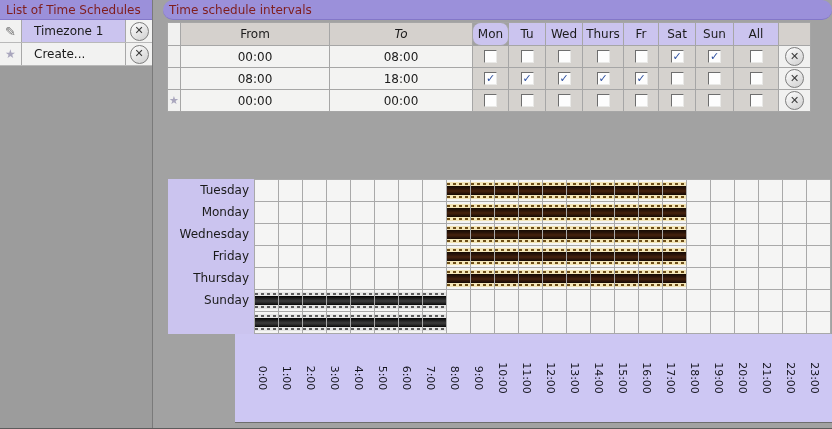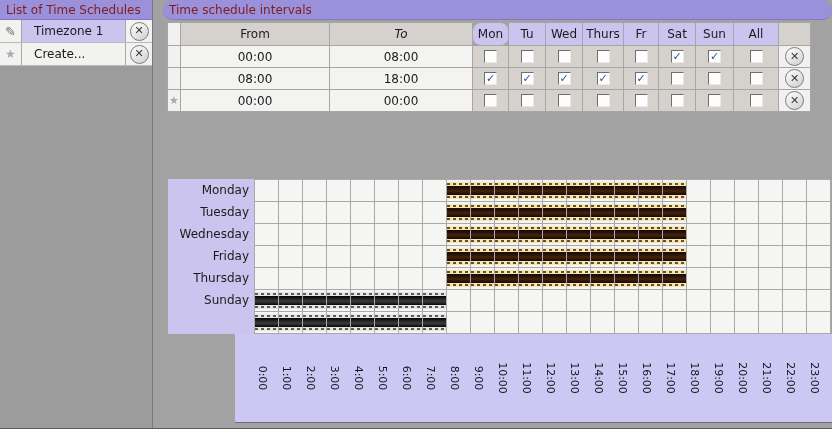--- a/index.html
+++ b/index.html
@@ -233,22 +233,22 @@
         <div class="t-cell day" style="width: 45px;">
           <div class="cb"></div>
         </div>
         <div class="t-cell xcol" style="width: 32px;">
           <button class="xbtn">✕</button>
         </div>
       </div>
     </div>
 
   <div id="day-labels" class="day-labels">
+      <div class="day-label">Tuesday</div>
       <div class="day-label">Monday</div>
-      <div class="day-label">Tuesday</div>
       <div class="day-label">Wednesday</div>
       <div class="day-label">Friday</div>
       <div class="day-label">Thursday</div>
       <div class="day-label">Sunday</div>
     </div>
   <div id="week-grid" class="week-grid">
       <div class="g-cell"></div>
       <div class="g-cell"></div>
       <div class="g-cell"></div>
       <div class="g-cell"></div>

